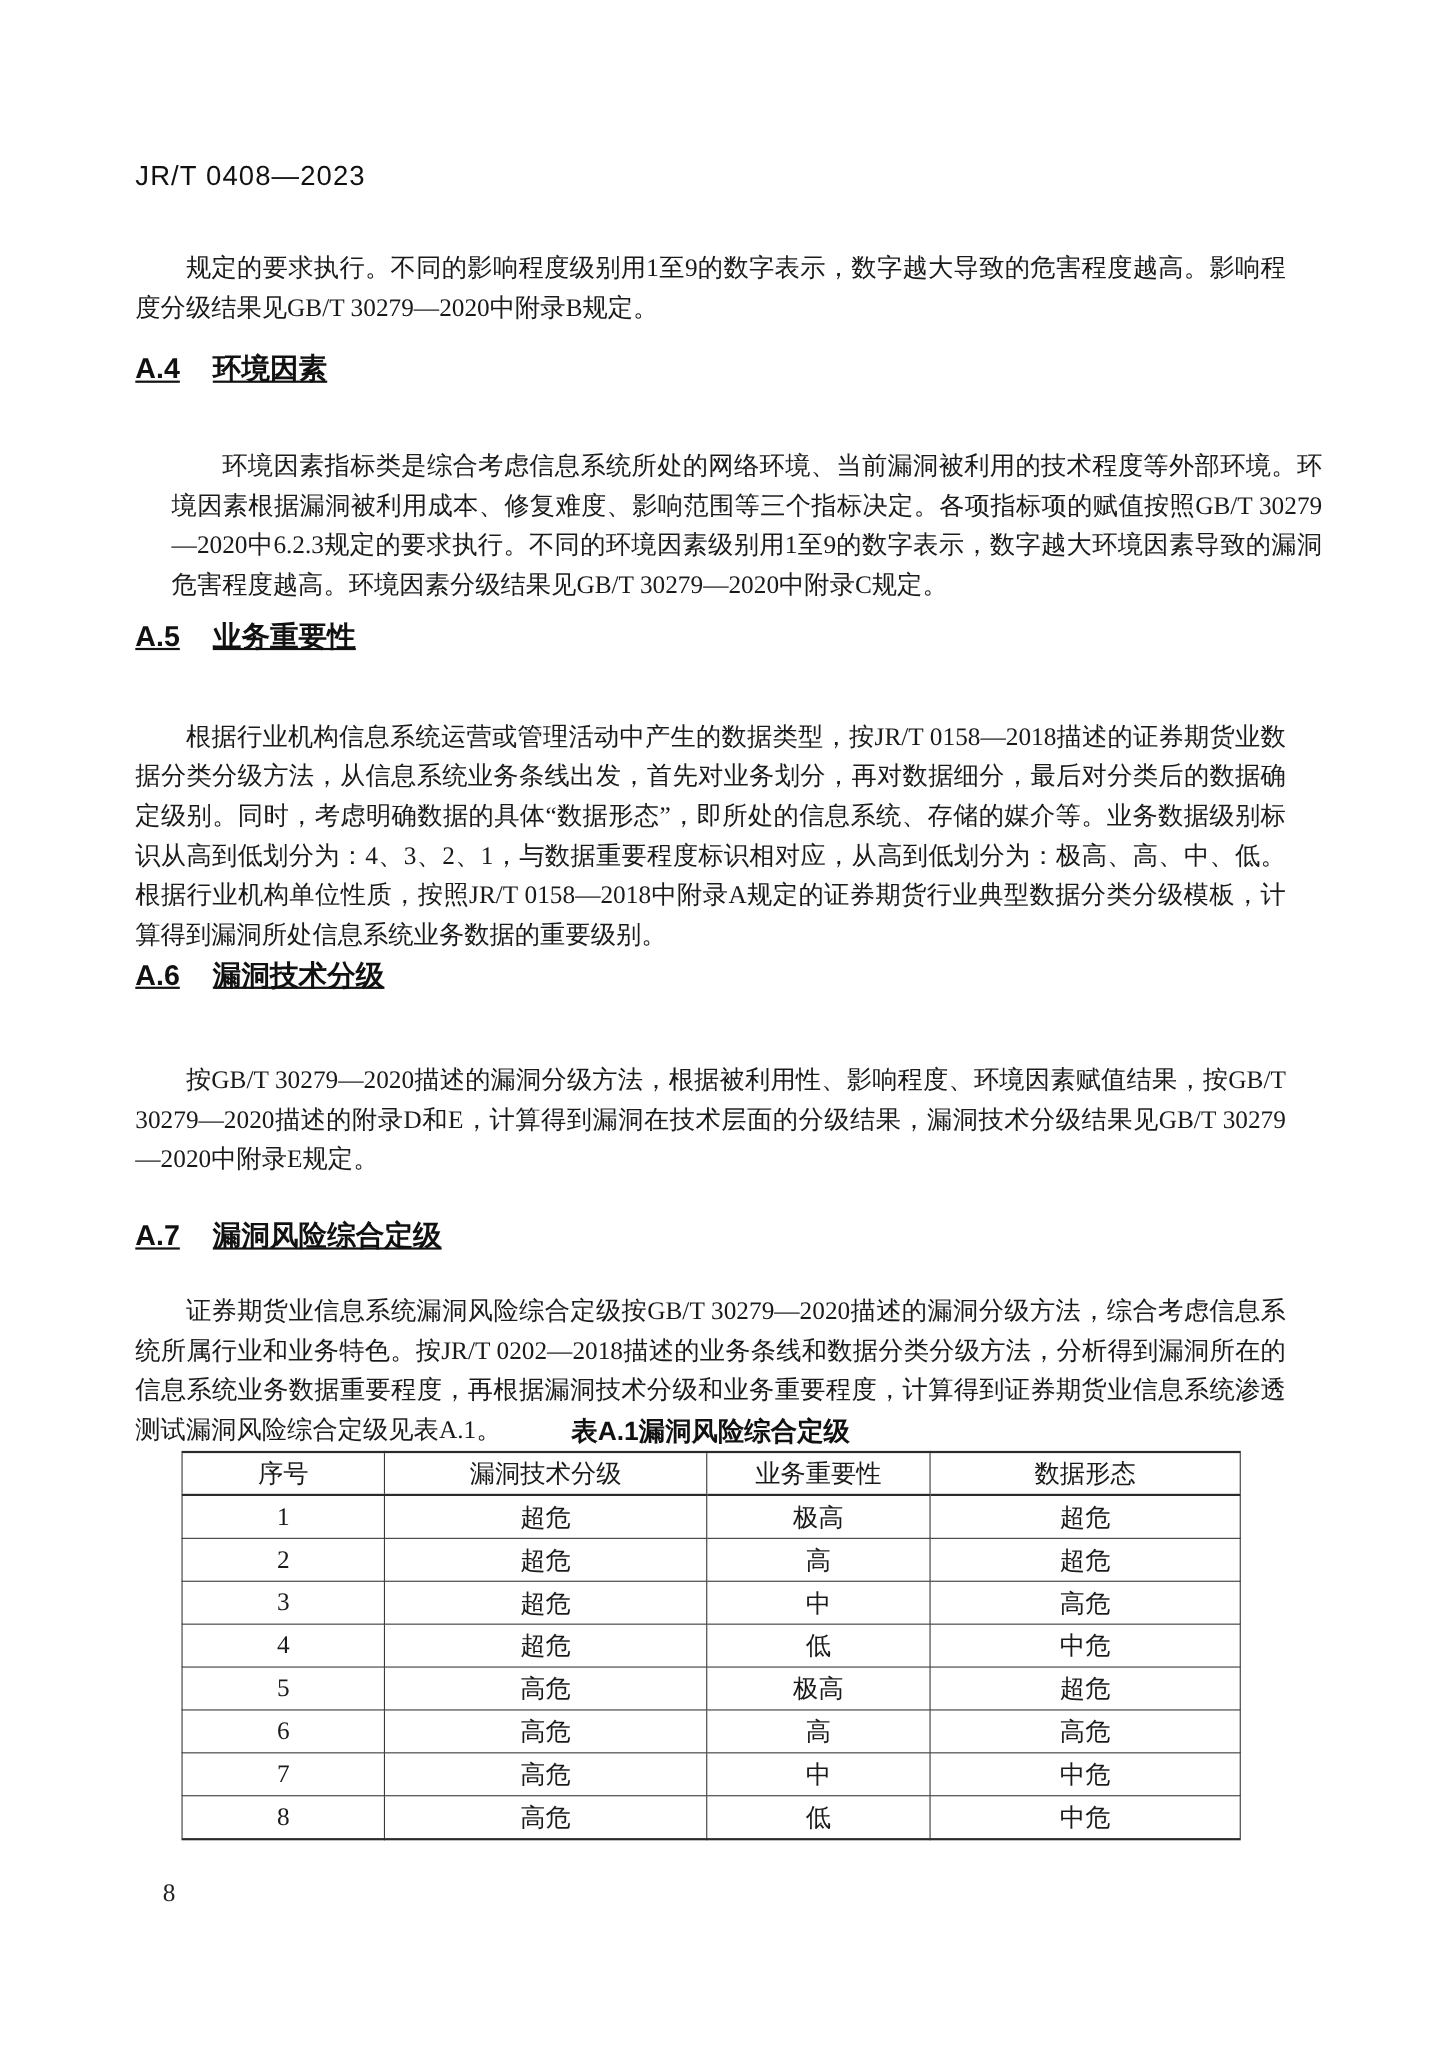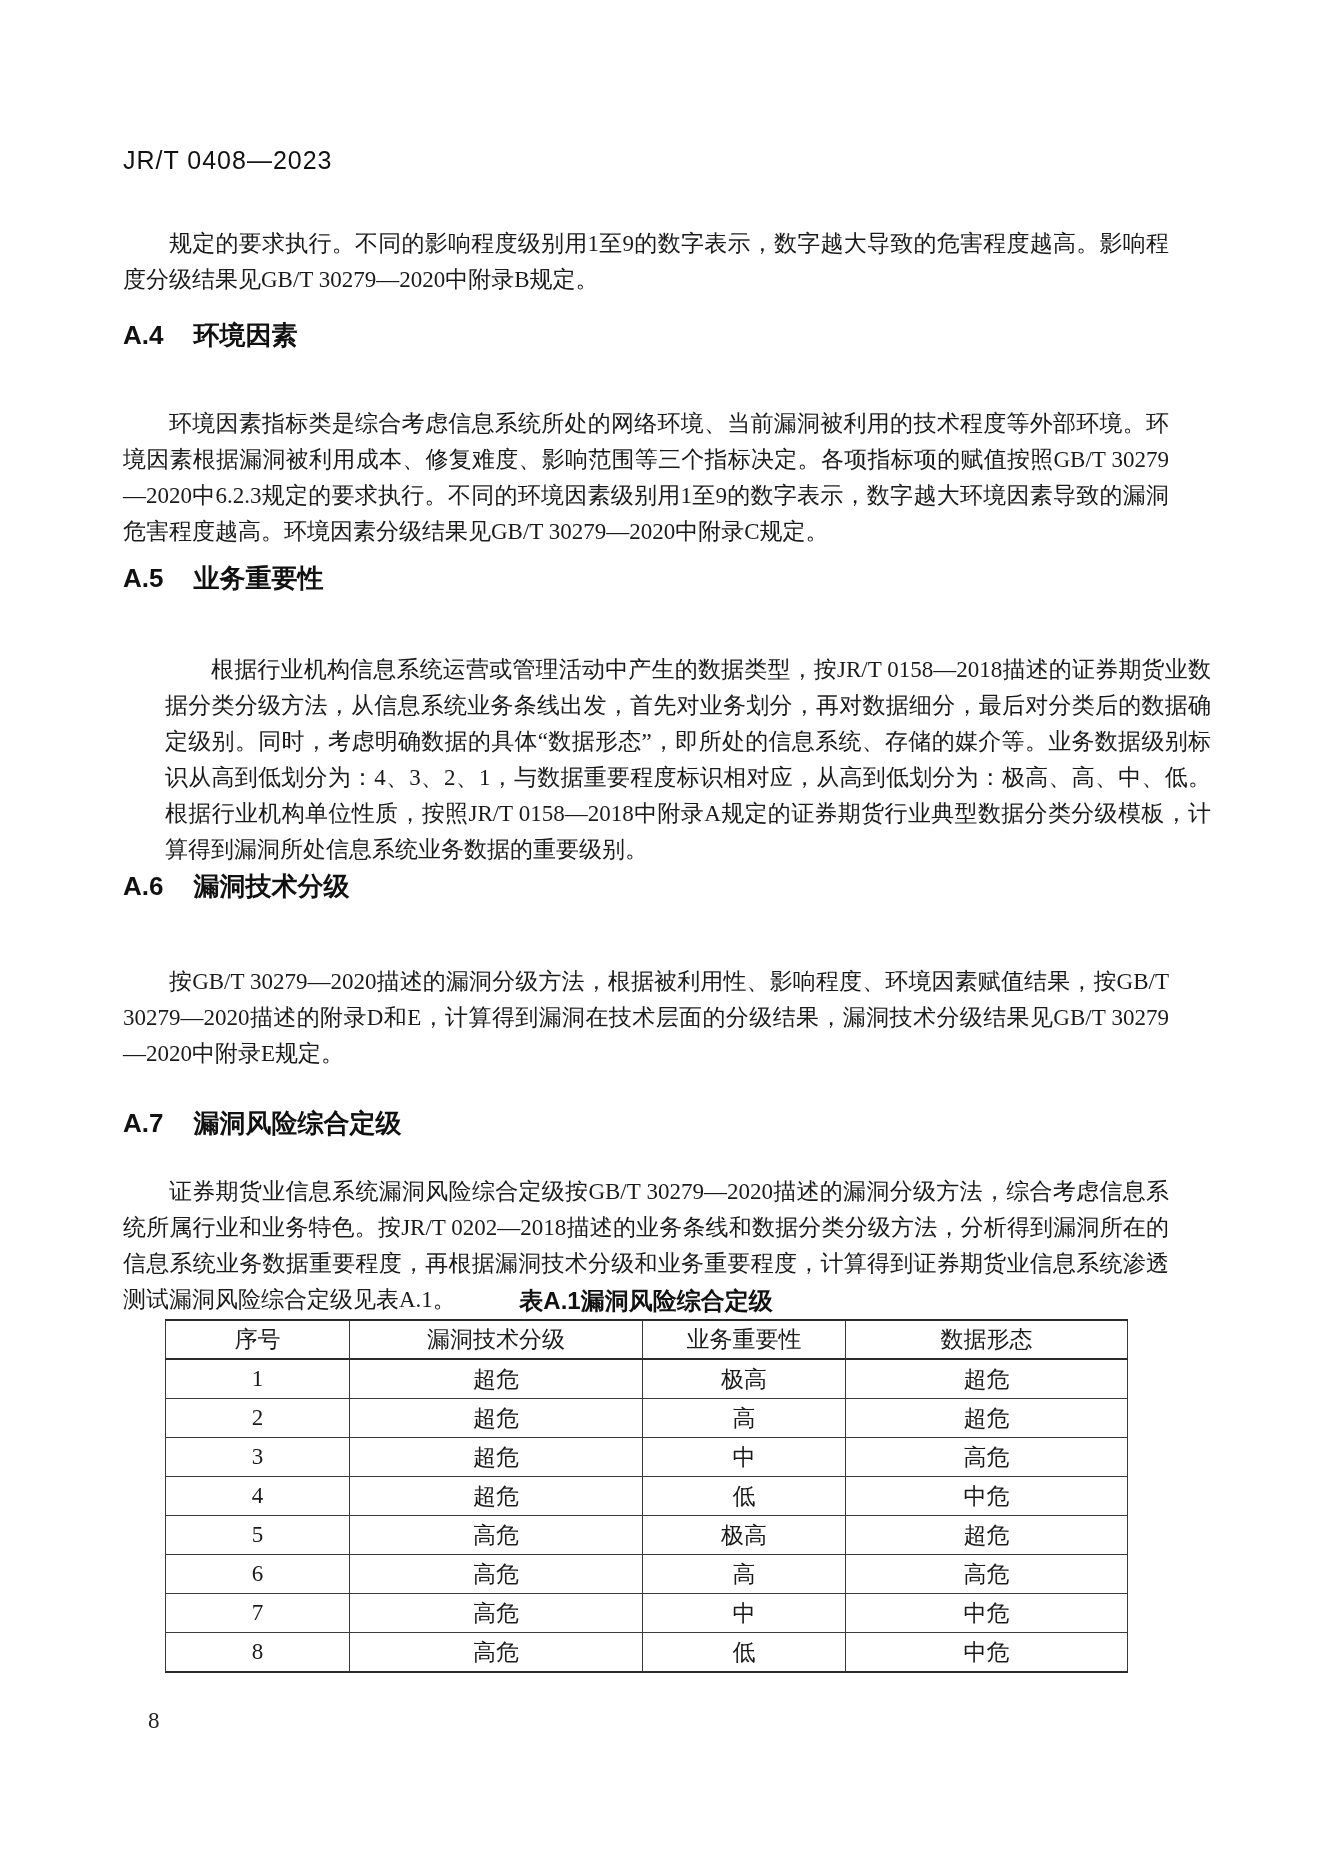--- a/index.html
+++ b/index.html
@@ -19,25 +19,25 @@
   .body-par {
     left: 123px; width: 1046px;
     font-size: 23px; line-height: 36px;
     text-align: justify; text-indent: 2em;
     color: #1a1a1a;
   }
   .intro-par { top: 203px; }
   .sec-heading {
     left: 123px; width: 1046px;
     font-family: "Liberation Sans", "DejaVu Sans", sans-serif;
-    font-weight: bold; font-size: 26px; color: #111;
+    font-weight: bold; font-size: 26px; color: #111; text-decoration: underline;
   }
   .sec-heading .sec-num { margin-right: 30px; }
-  .h-a4 { top: 318px; }  .p-a4 { top: 383px; }
-  .h-a5 { top: 561px; }  .p-a5 { top: 629px; margin-left: 42px; }
+  .h-a4 { top: 318px; }  .p-a4 { top: 383px; margin-left: 33px; }
+  .h-a5 { top: 561px; }  .p-a5 { top: 629px; }
   .h-a6 { top: 869px; }  .p-a6 { top: 941px; }
   .h-a7 { top: 1106px; } .p-a7 { top: 1151px; }
   .table-caption {
     left: 123px; top: 1285px; width: 1046px;
     text-align: center;
     font-family: "Liberation Sans", "DejaVu Sans", sans-serif;
     font-weight: bold; font-size: 24px; color: #111;
   }
   .table-caption .cap-label { }
   .grade-table {

